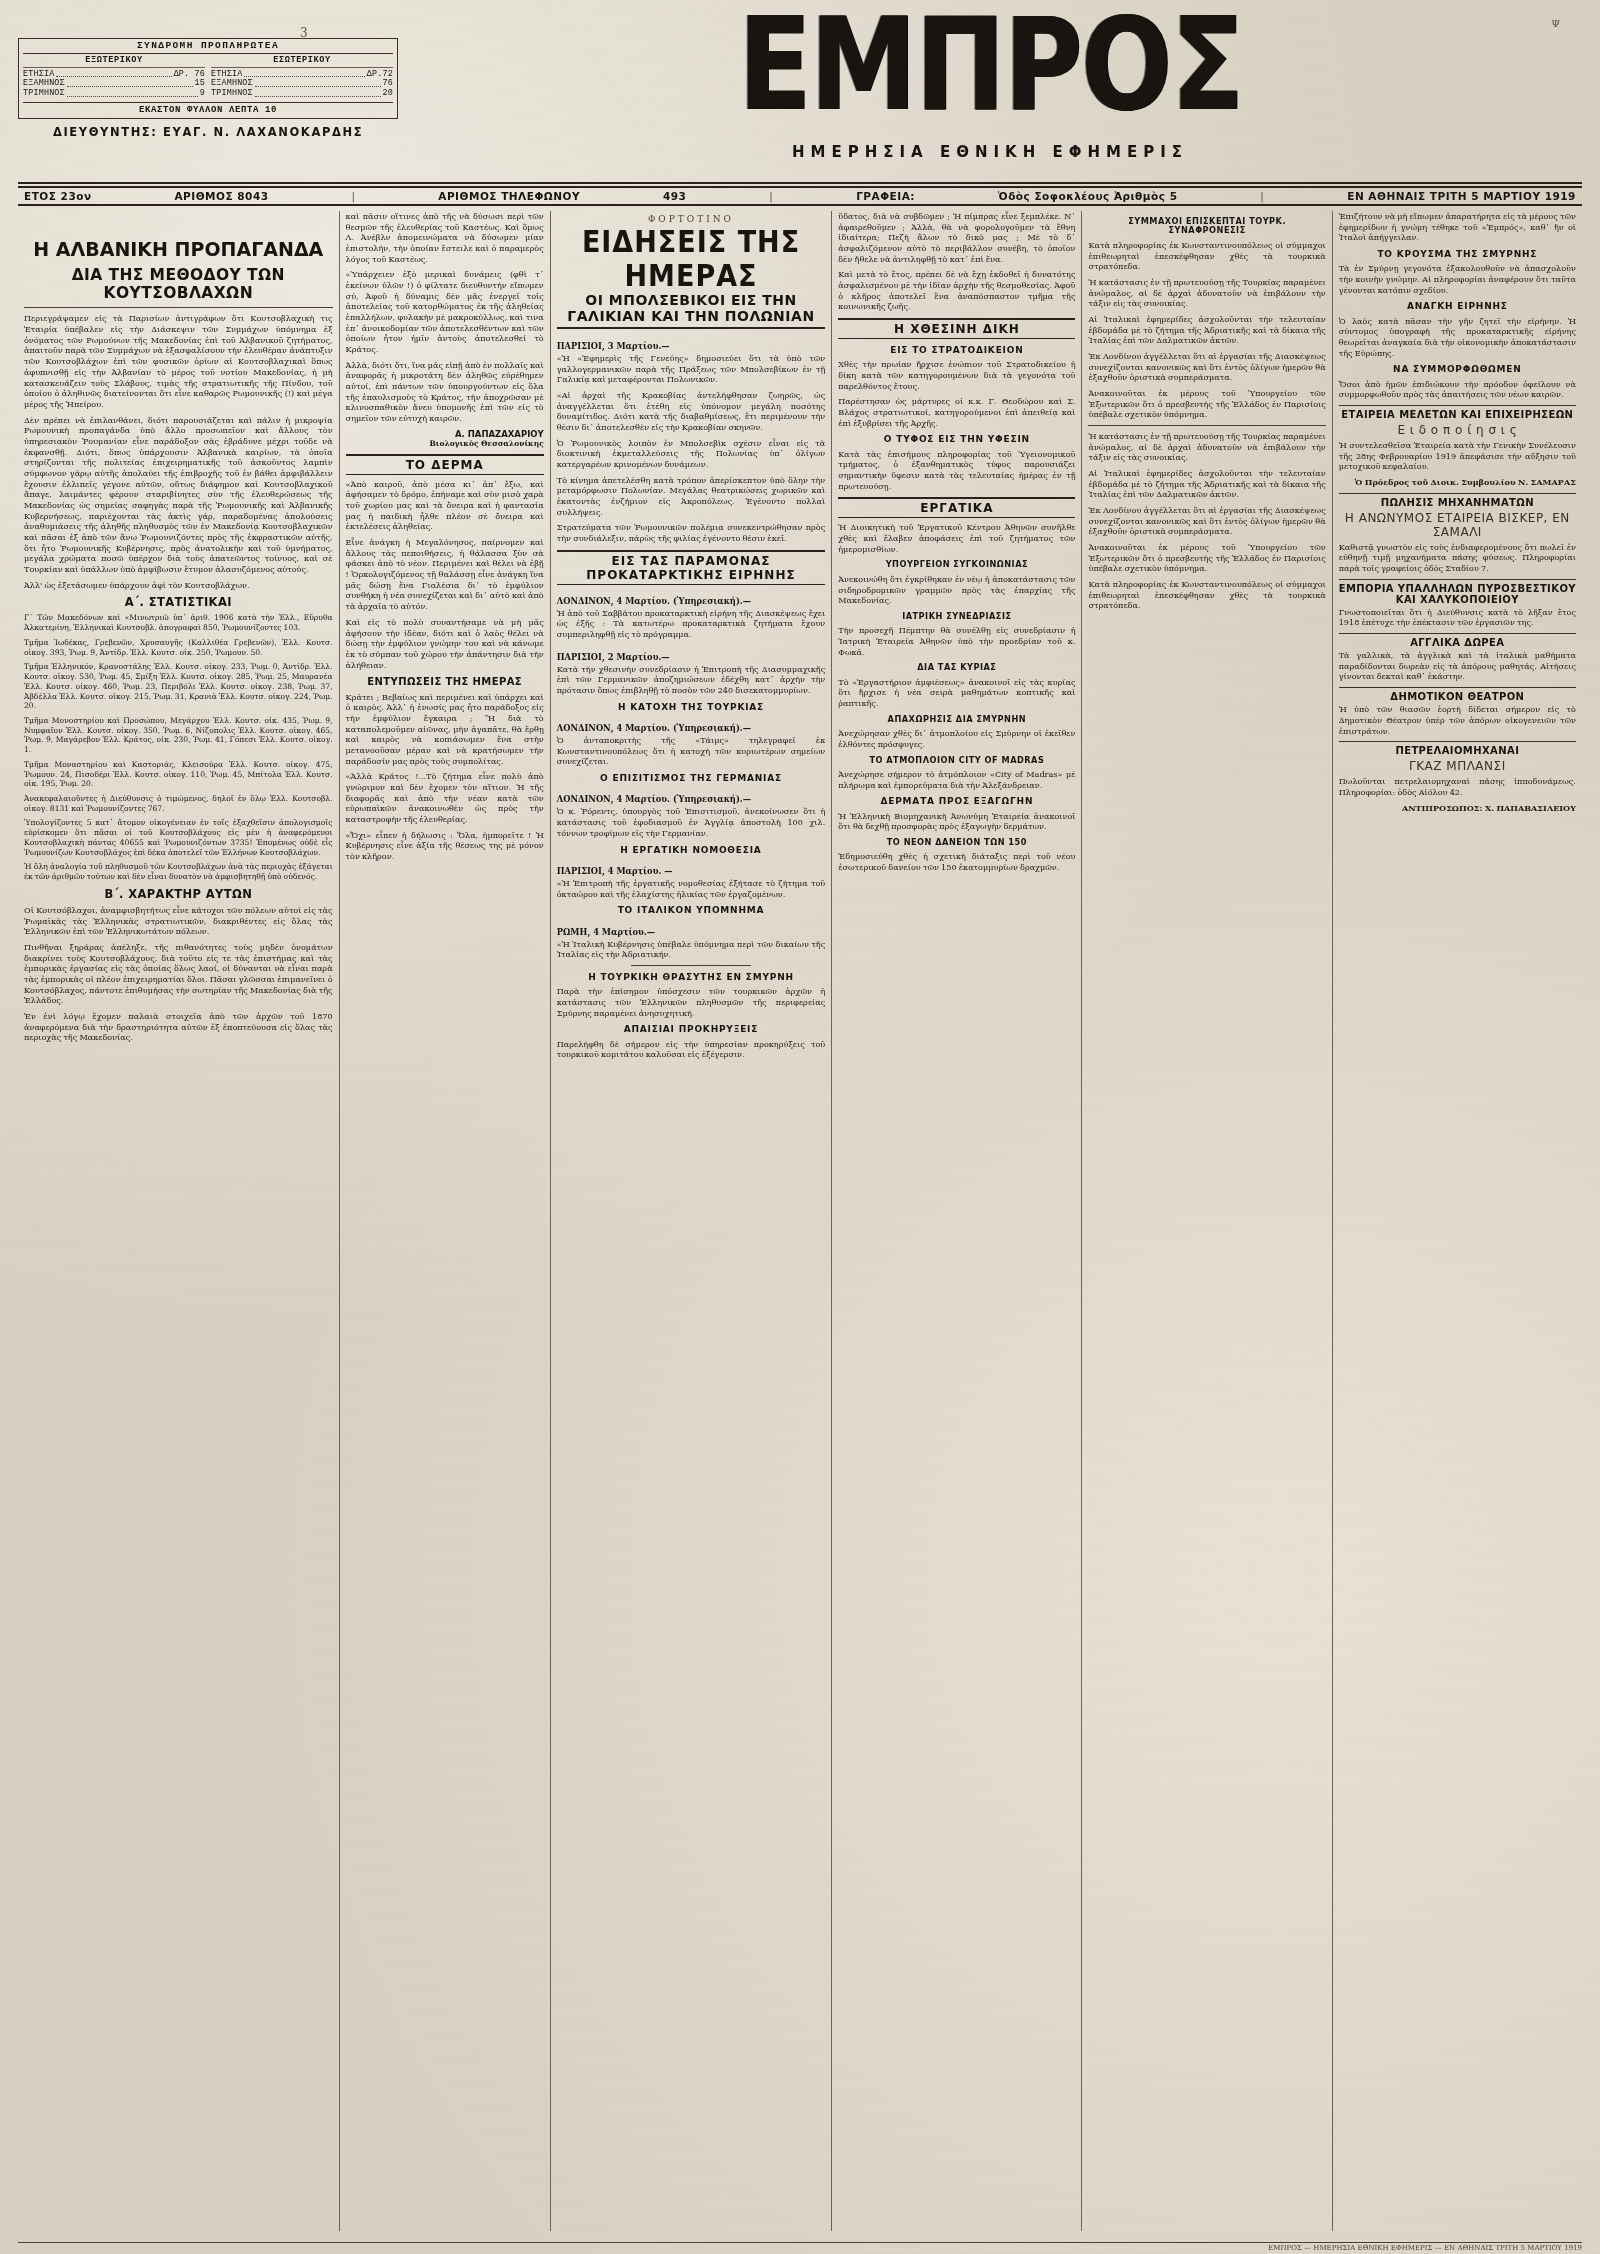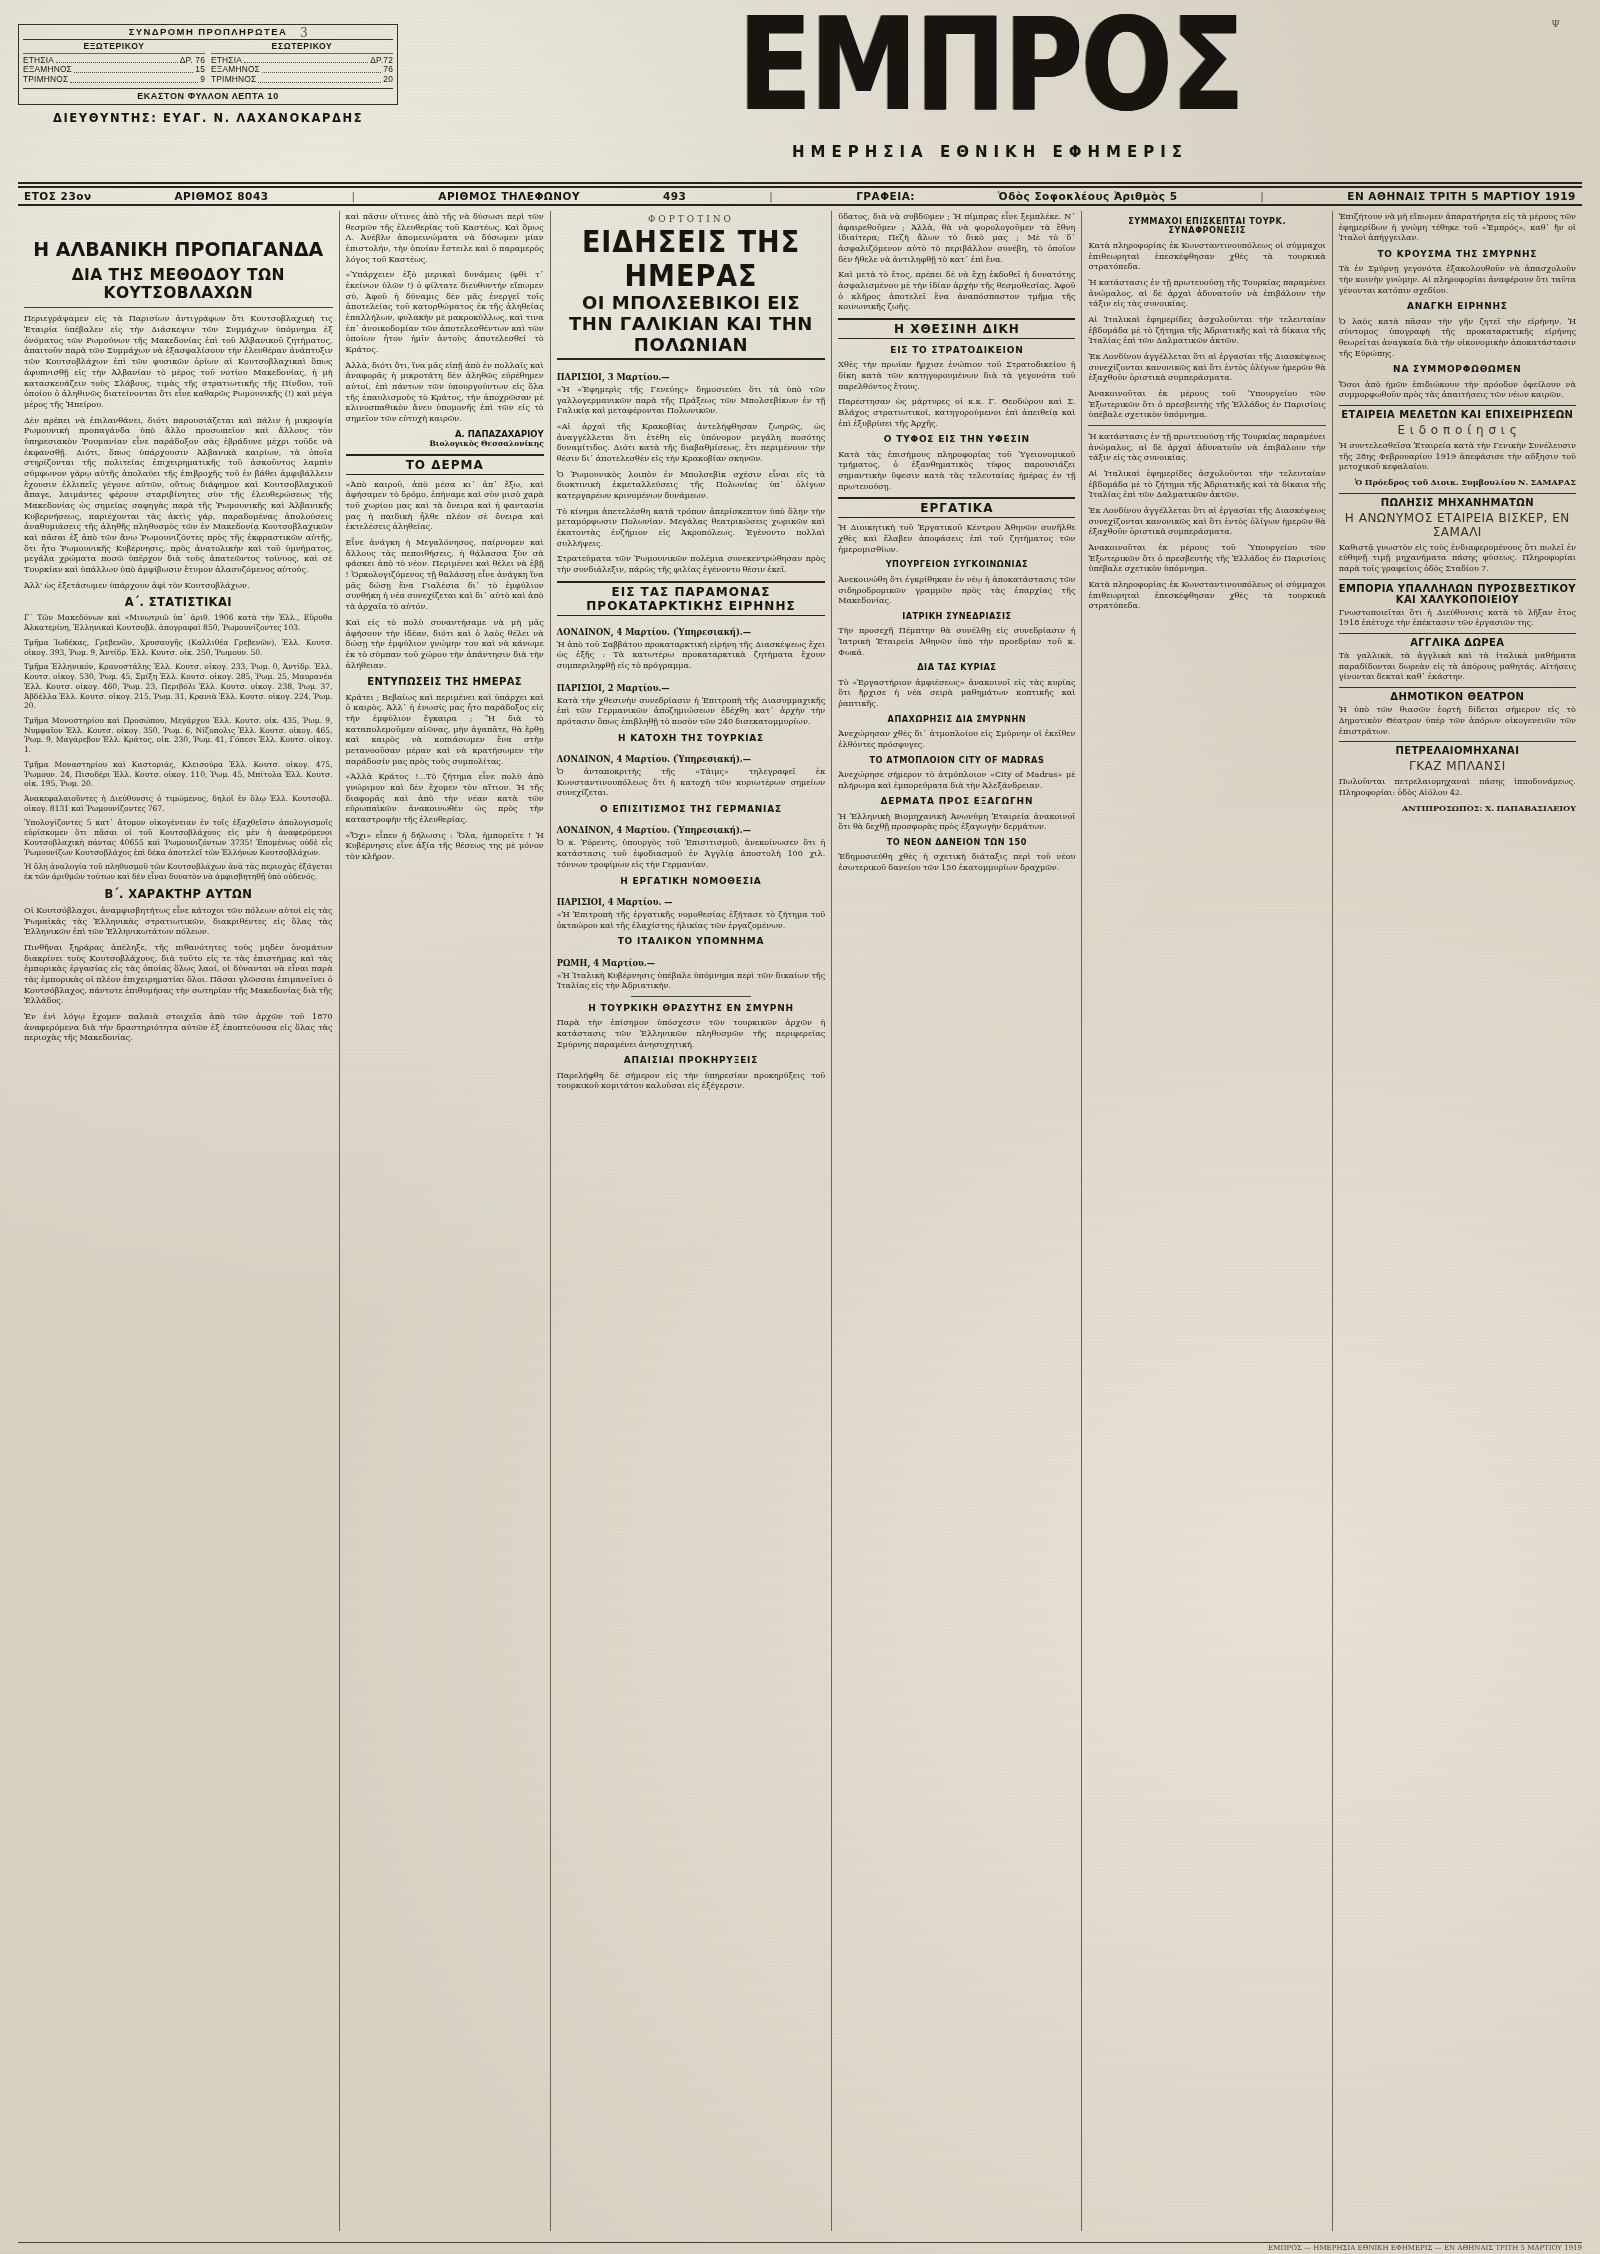--- a/index.html
+++ b/index.html
@@ -33,25 +33,25 @@
   .masthead{
     position:relative;
     height:172px;
     border-bottom:2px solid #2a241c;
     display:flex;
     align-items:flex-start;
   }
   .subbox{
     width:370px;
     border:1px solid #3a332a;
-    margin-top:14px;
+    margin-top:28px;
     padding:2px 4px 3px 4px;
     font-size:9px;
     line-height:1.15;
-    font-family:Liberation Sans, sans-serif;
+    font-family:Liberation Mono, monospace;
   }
   .subbox .sb-title{
     text-align:center;
     letter-spacing:1.4px;
     font-size:9.5px;
     font-weight:bold;
     border-bottom:1px solid #3a332a;
     padding-bottom:1px;
     margin-bottom:2px;
   }
@@ -172,21 +172,21 @@
     font-weight:bold;
     font-size:27px;
     letter-spacing:1px;
     transform:scaleY(1.1);
     margin:4px 0 2px 0;
   }
   .bannersub{
     text-align:center;
     font-family:"DejaVu Sans", sans-serif;
     font-weight:bold;
-    font-size:18px;
+    font-size:14px;
     letter-spacing:.5px;
     border-bottom:2px solid #2a241c;
     padding-bottom:3px;
     margin-bottom:5px;
   }
   .dateline{font-weight:bold;font-size:8.3px;}
   .kicker{
     text-align:center;font-size:12px;font-family:"DejaVu Sans", sans-serif;
     letter-spacing:.5px;color:#3a3228;margin:3px 0;
   }

